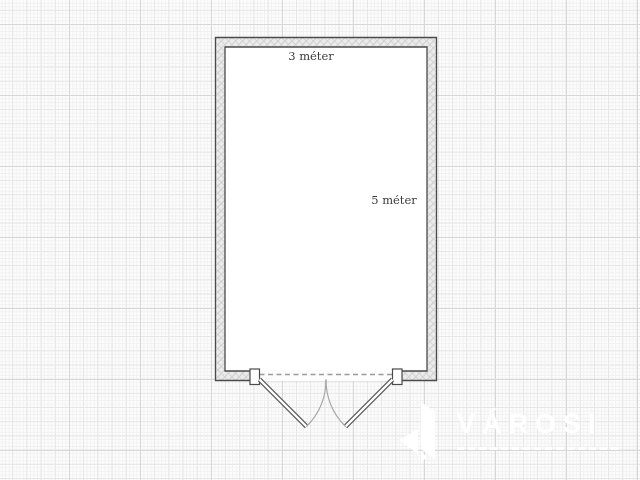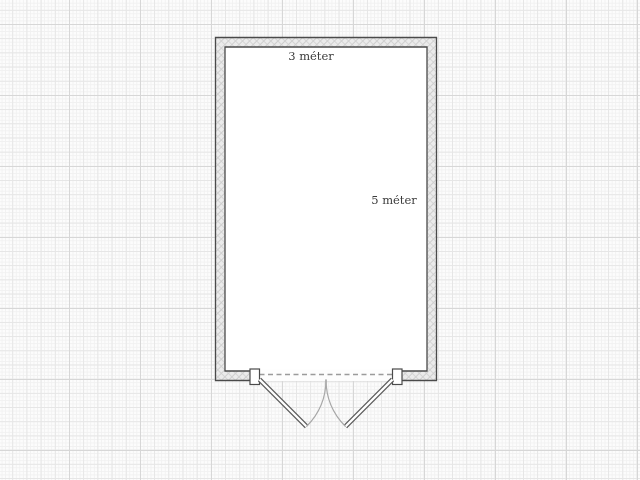--- a/index.html
+++ b/index.html
@@ -80,14 +80,25 @@
     <line x1="392.5" y1="379.5" x2="345.5" y2="426.5" stroke="#5a5a5a" stroke-width="4.6"></line>
     <line x1="392.5" y1="379.5" x2="345.5" y2="426.5" stroke="#ffffff" stroke-width="2.4"></line>
 
     <path d="M306.5 426.5 A66.5 66.5 0 0 0 326 379.5" fill="none" stroke="#a8a8a8" stroke-width="1.2"></path>
     <path d="M345.5 426.5 A66.5 66.5 0 0 1 326 379.5" fill="none" stroke="#a8a8a8" stroke-width="1.2"></path>
 
     <text x="311" y="60" text-anchor="middle" fill="#3c3c3c">3 méter</text>
     <text x="394" y="204" text-anchor="middle" fill="#3c3c3c">5 méter</text>
   </svg>
 
+  <div class="watermark">
+    <svg class="mark-icon" width="44" height="64" viewBox="0 0 44 64">
+      <polygon points="25,2 39,11 39,59 25,49" fill="#ffffff"></polygon>
+      <polygon points="3,40 22,29 22,54" fill="#ffffff"></polygon>
+      <polygon points="25,52 31,57 25,62" fill="#ffffff"></polygon>
+    </svg>
+    <div class="wm-text-col">
+      <div class="brand">VÁROSI</div>
+      <div class="tagline-bar"></div>
+    </div>
+  </div>
 
 </div>
 
 </body></html>

